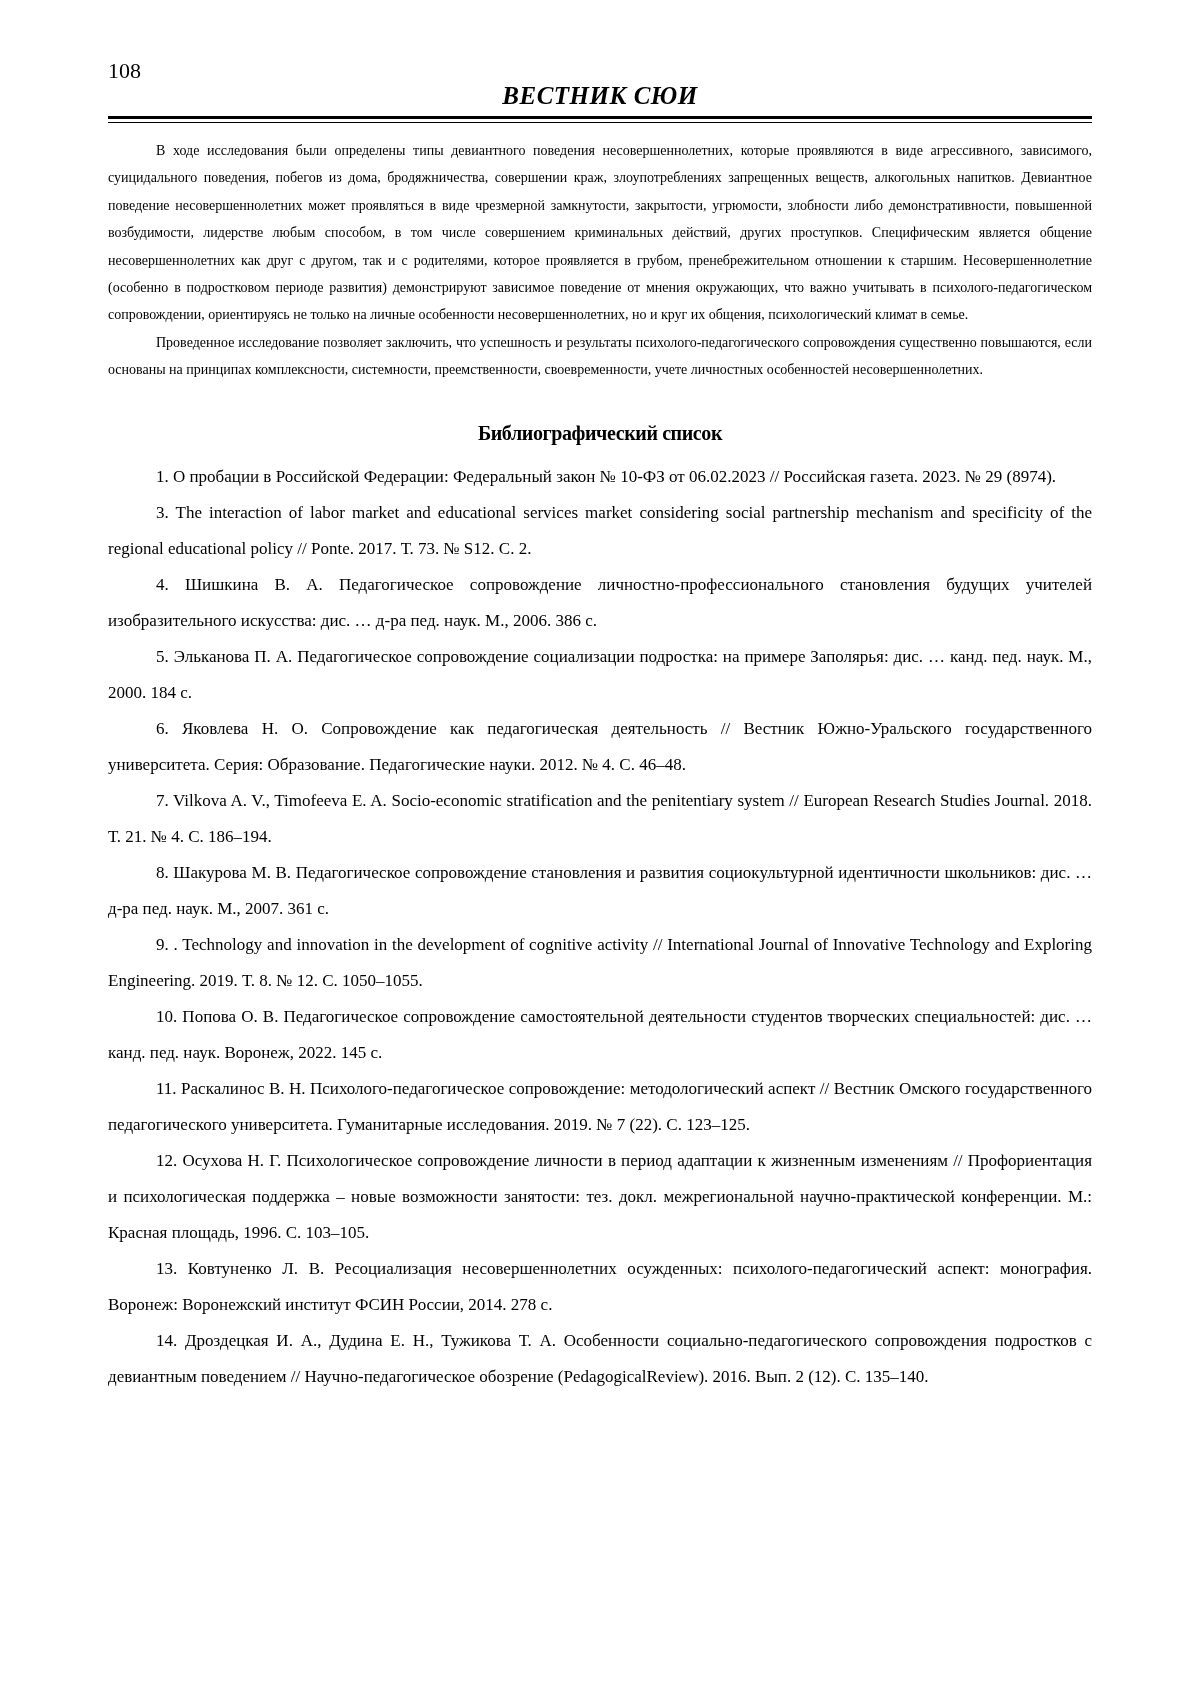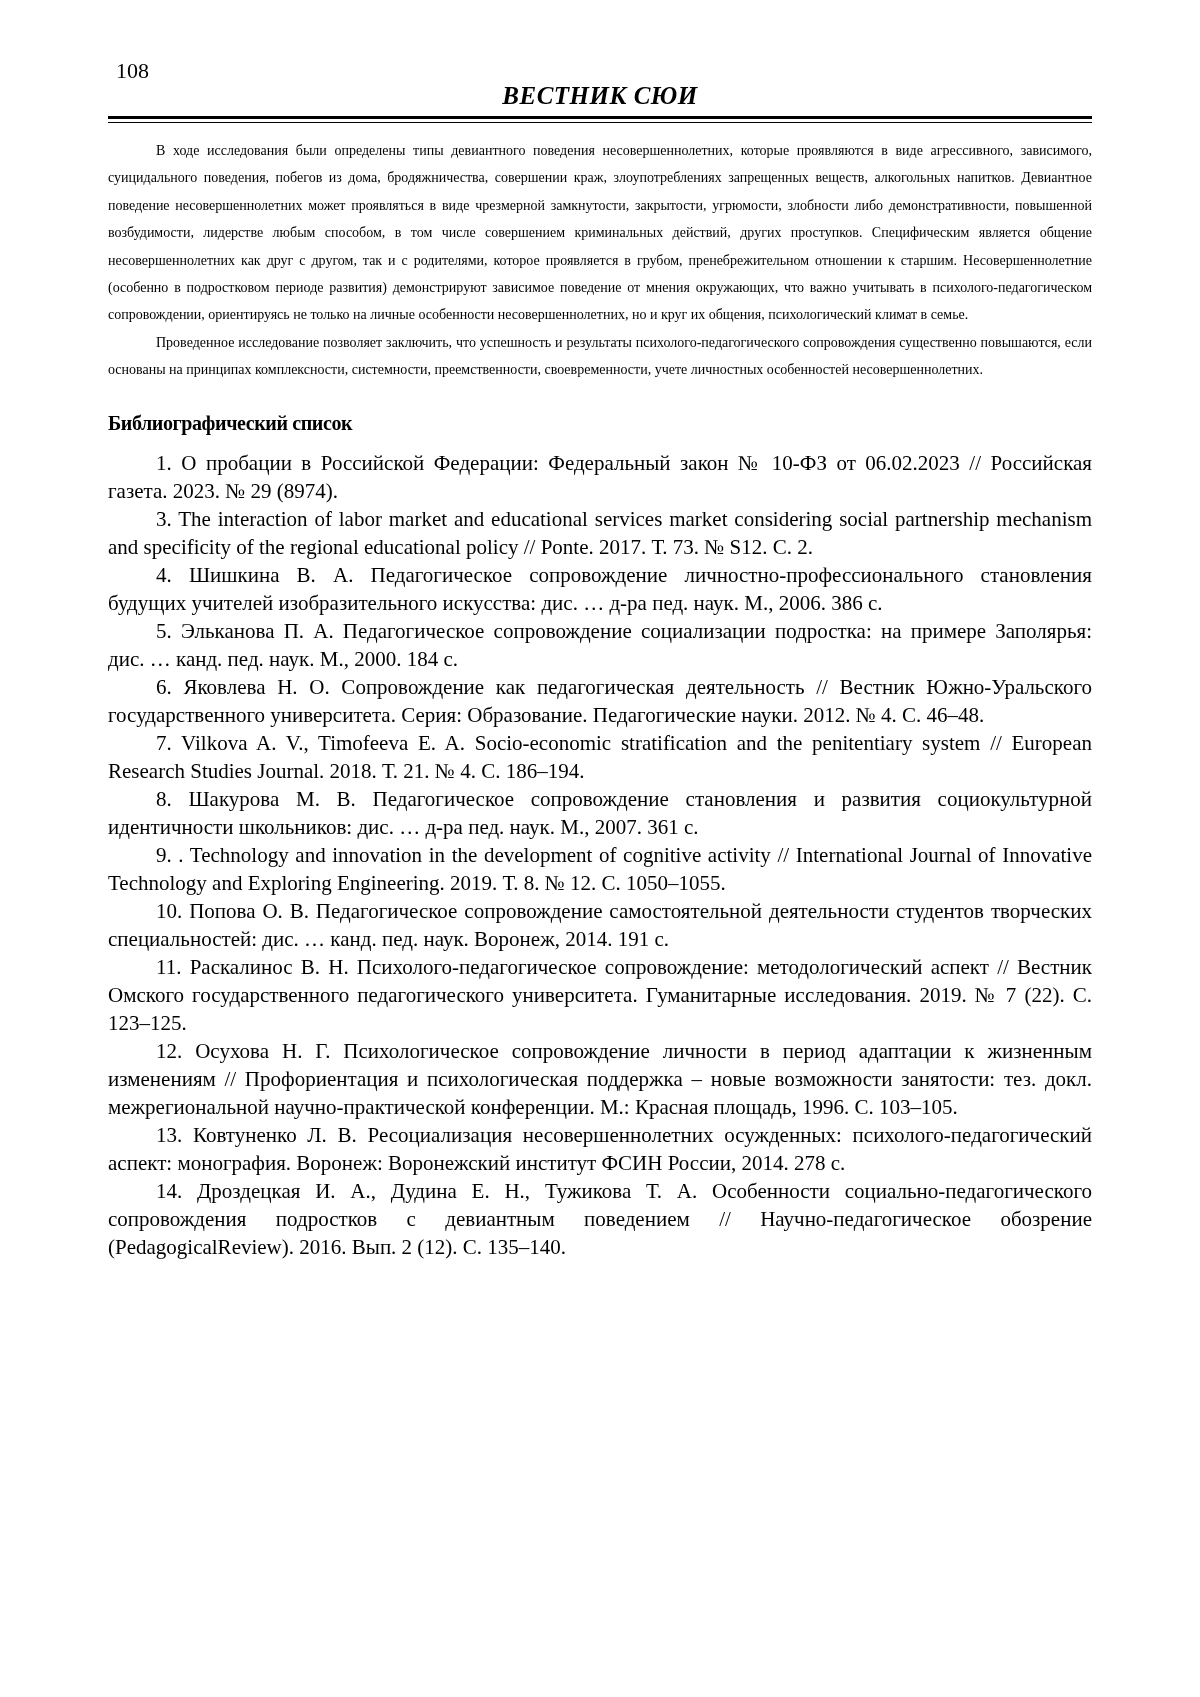--- a/index.html
+++ b/index.html
@@ -26,21 +26,20 @@
   .header-row {
     position: relative;
     height: 46px;
   }
   .page-number {
     position: absolute;
     left: 0;
     top: 0;
     font-size: 22px;
     line-height: 26px;
-    margin-left: 8px;
   }
   .running-title {
     position: absolute;
     left: 0;
     right: 0;
     top: 24px;
     text-align: center;
     font-weight: bold;
     font-style: italic;
     font-size: 25px;
@@ -59,31 +58,31 @@
     line-height: 27.4px;
     text-align: justify;
     text-justify: inter-word;
     hyphens: manual;
   }
   .body-text p {
     margin: 0;
     text-indent: 48px;
   }
   .section-title {
-    margin-top: 28px;
+    margin-top: 38px;
     margin-bottom: 14px;
-    text-align: left;
+    text-align: center;
     font-weight: bold;
     font-size: 20px;
     font-family: "Liberation Serif", "DejaVu Serif", serif;
     letter-spacing: -0.4px;
   }
   .ref-list {
-    font-size: 21px;
-    line-height: 28px;
+    font-size: 17px;
+    line-height: 36px;
     text-align: justify;
   }
   .ref-item {
     margin: 0;
     text-indent: 48px;
   }
 </style>
 </head>
 <body>
 
@@ -106,21 +105,21 @@
 
     <div class="ref-list">
       <p class="ref-item">1. О пробации в Российской Федерации: Федеральный закон № 10-ФЗ от 06.02.2023 // Российская газета. 2023. № 29 (8974).</p>
       <p class="ref-item">3. The interaction of labor market and educational services market considering social partnership mechanism and specificity of the regional educational policy // Ponte. 2017. Т. 73. № S12. С. 2.</p>
       <p class="ref-item">4. Шишкина В. А. Педагогическое сопровождение личностно-профессионального становления будущих учителей изобразительного искусства: дис. … д-ра пед. наук. М., 2006. 386 с.</p>
       <p class="ref-item">5. Эльканова П. А. Педагогическое сопровождение социализации подростка: на примере Заполярья: дис. … канд. пед. наук. М., 2000. 184 с.</p>
       <p class="ref-item">6. Яковлева Н. О. Сопровождение как педагогическая деятельность // Вестник Южно-Уральского государственного университета. Серия: Образование. Педагогические науки. 2012. № 4. С. 46–48.</p>
       <p class="ref-item">7. Vilkova A. V., Timofeeva E. A. Socio-economic stratification and the penitentiary system // European Research Studies Journal. 2018. Т. 21. № 4. С. 186–194.</p>
       <p class="ref-item">8. Шакурова М. В. Педагогическое сопровождение становления и развития социокультурной идентичности школьников: дис. … д-ра пед. наук. М., 2007. 361 с.</p>
       <p class="ref-item">9. . Technology and innovation in the development of cognitive activity // International Journal of Innovative Technology and Exploring Engineering. 2019. Т. 8. № 12. С. 1050–1055.</p>
-      <p class="ref-item">10. Попова О. В. Педагогическое сопровождение самостоятельной деятельности студентов творческих специальностей: дис. … канд. пед. наук. Воронеж, 2014. 191 с.</p>
+      <p class="ref-item">10. Попова О. В. Педагогическое сопровождение самостоятельной деятельности студентов творческих специальностей: дис. … канд. пед. наук. Воронеж, 2022. 145 с.</p>
       <p class="ref-item">11. Раскалинос В. Н. Психолого-педагогическое сопровождение: методологический аспект // Вестник Омского государственного педагогического университета. Гуманитарные исследования. 2019. № 7 (22). С. 123–125.</p>
       <p class="ref-item">12. Осухова Н. Г. Психологическое сопровождение личности в период адаптации к жизненным изменениям // Профориентация и психологическая поддержка – новые возможности занятости: тез. докл. межрегиональной научно-практической конференции. М.: Красная площадь, 1996. С. 103–105.</p>
       <p class="ref-item">13. Ковтуненко Л. В. Ресоциализация несовершеннолетних осужденных: психолого-педагогический аспект: монография. Воронеж: Воронежский институт ФСИН России, 2014. 278 с.</p>
       <p class="ref-item">14. Дроздецкая И. А., Дудина Е. Н., Тужикова Т. А. Особенности социально-педагогического сопровождения подростков с девиантным поведением // Научно-педагогическое обозрение (PedagogicalReview). 2016. Вып. 2 (12). С. 135–140.</p>
     </div>
 
   </div>
 </div>
 
 </body></html>

